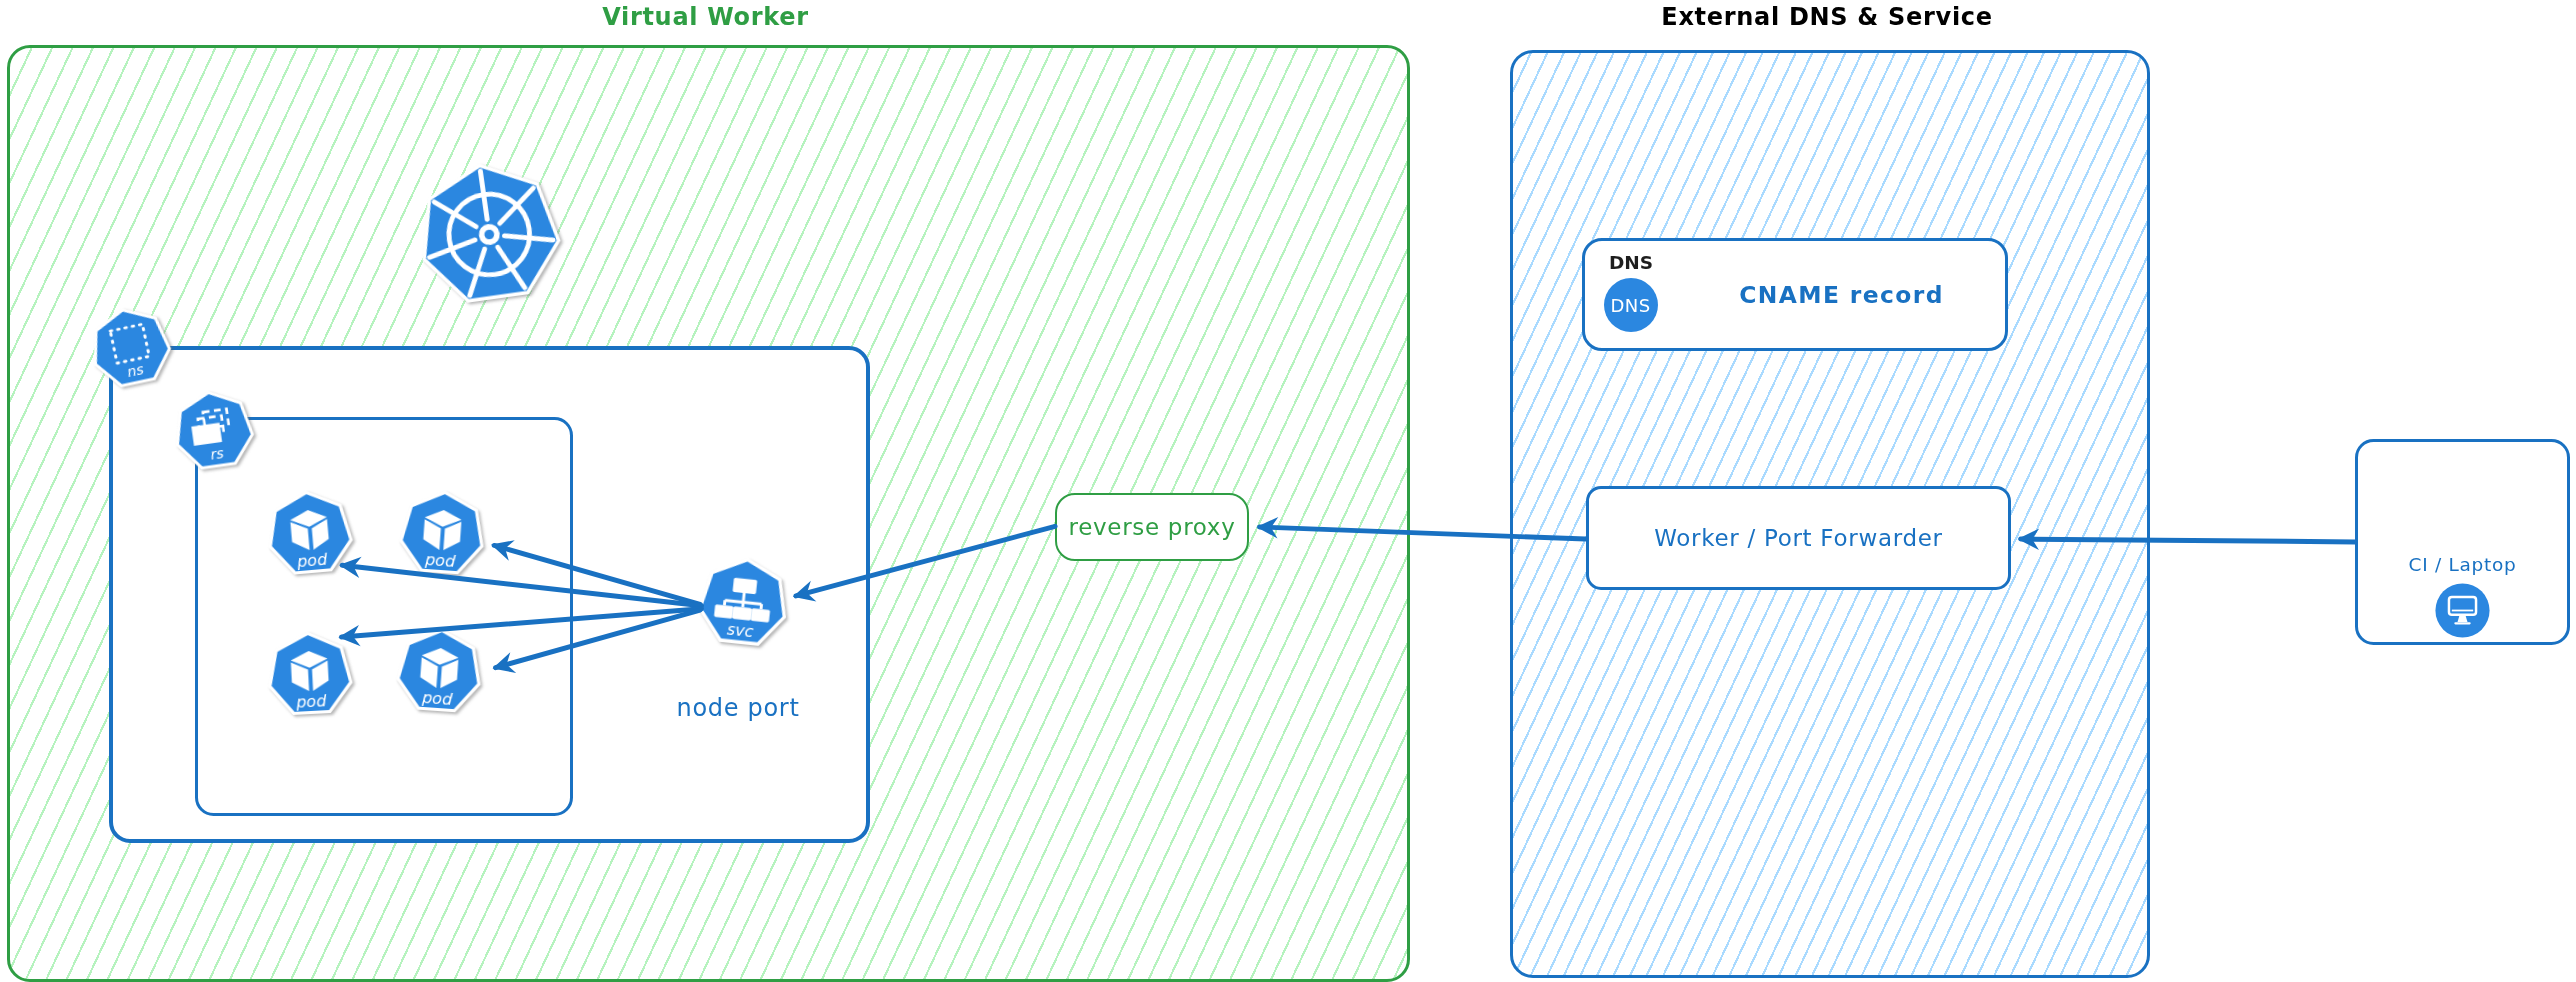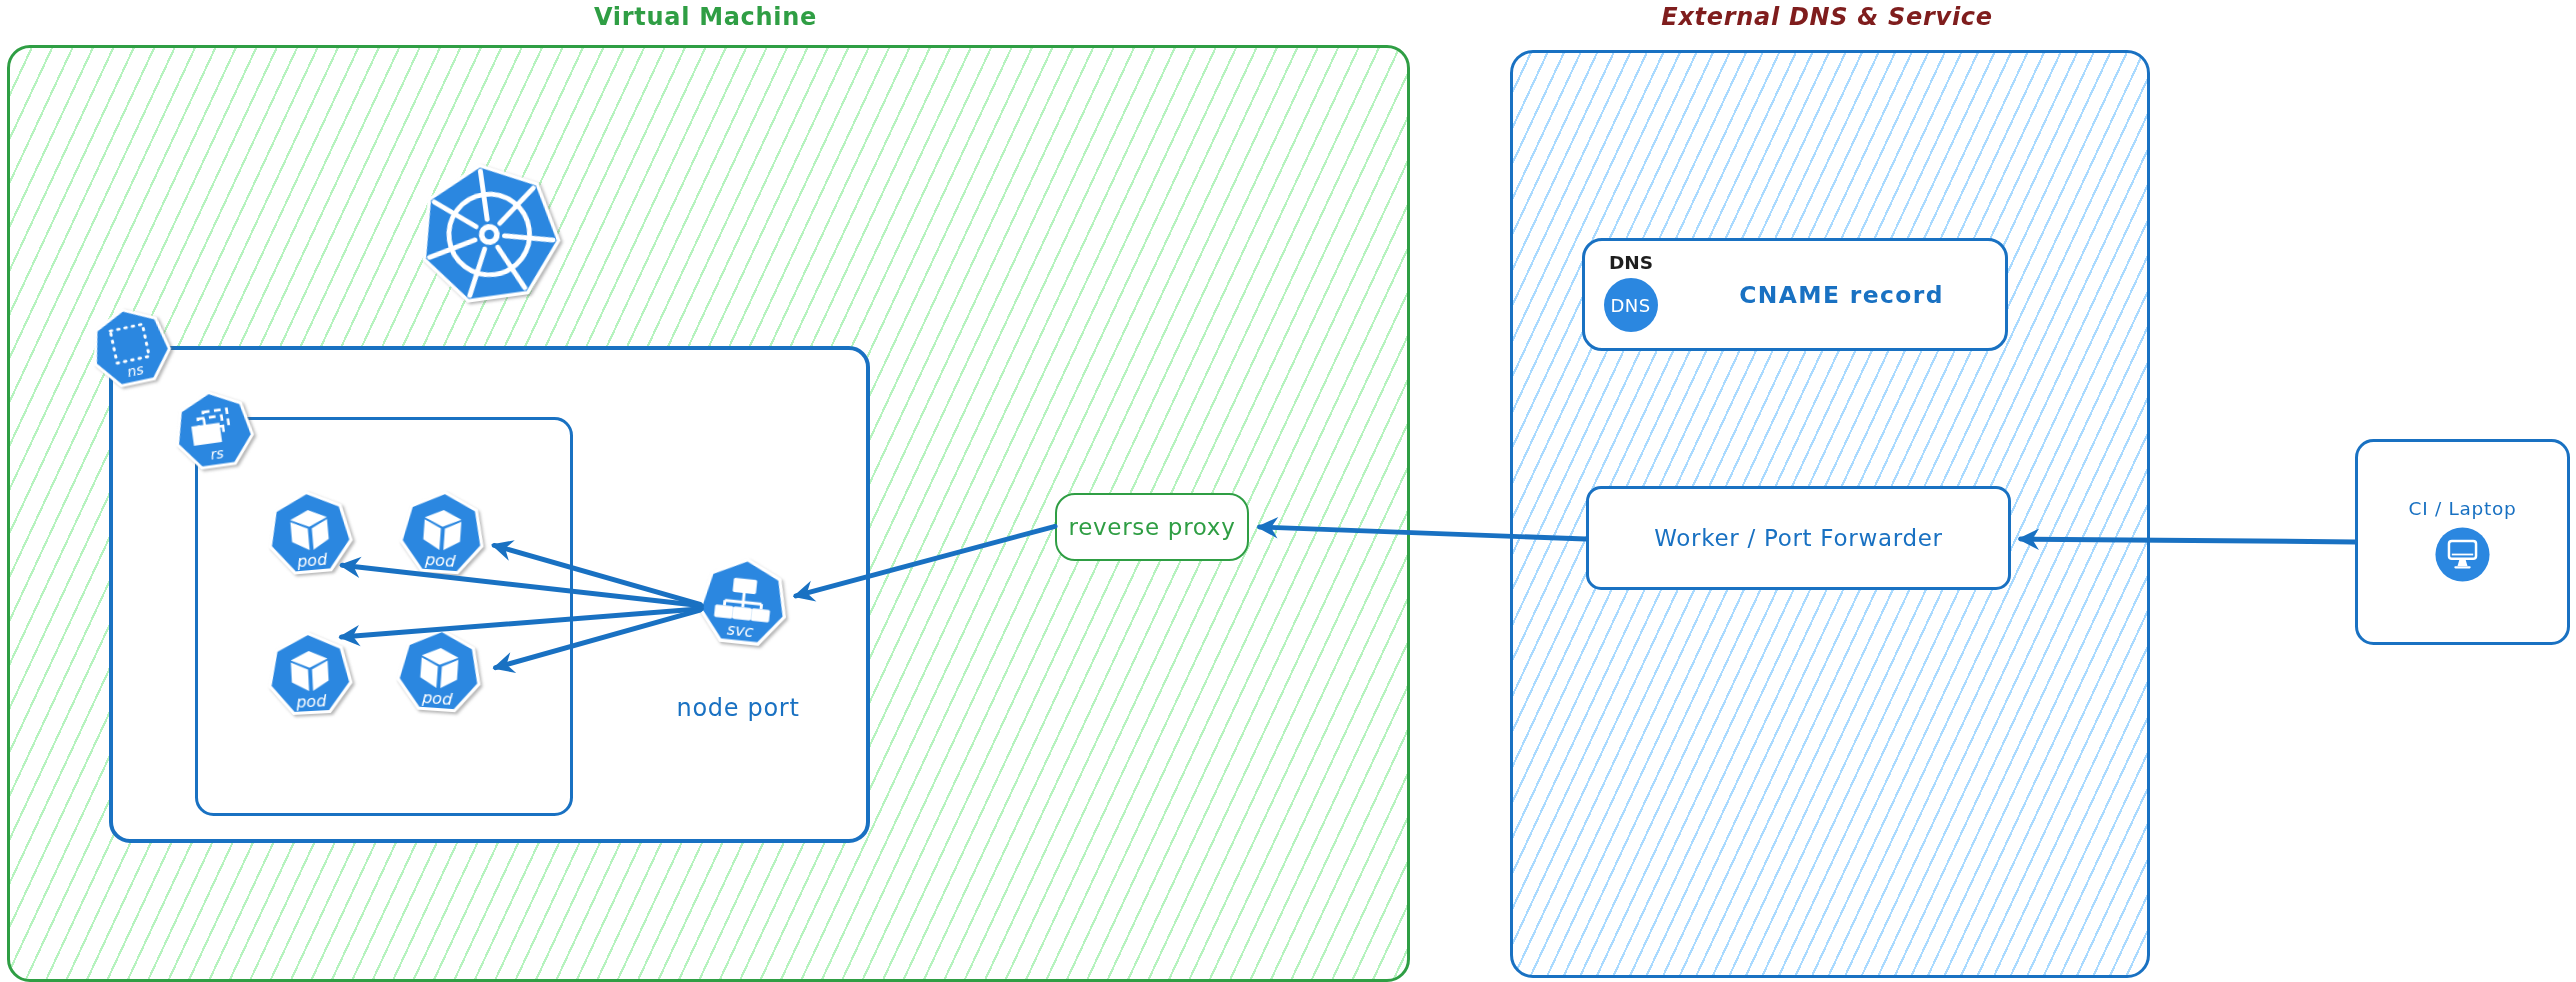--- a/index.html
+++ b/index.html
@@ -5,21 +5,21 @@
   html,body{margin:0;padding:0;background:#ffffff;}
   body{width:2576px;height:983px;position:relative;overflow:hidden;
        font-family:"DejaVu Sans", sans-serif;}
 
   .abs{position:absolute;}
 
   
   .group-title{position:absolute;text-align:center;font-size:24px;font-weight:600;
                letter-spacing:0.7px;}
   .title-green{color:#2f9e44;}
-  .title-blue{color:#7f1d1d;font-style:italic;}
+  .title-blue{color:#000000;}
 
   
   .vm-box{left:7px;top:45px;width:1397px;height:931px;
           border:3.6px solid #2f9e44;border-radius:23px;
           background:repeating-linear-gradient(115deg,rgba(178,242,187,.95) 0 2.1px,transparent 2.1px 18.5px);}
   .ext-box{left:1510px;top:50px;width:634px;height:922px;
            border:3.6px solid #1971c2;border-radius:23px;
            background:repeating-linear-gradient(115deg,rgba(165,216,255,.95) 0 2.1px,transparent 2.1px 15px);}
 
   
@@ -33,21 +33,21 @@
           display:flex;align-items:center;justify-content:center;}
   .rp-box span{color:#2f9e44;font-size:23px;letter-spacing:0.7px;}
   .dns-card{left:1582px;top:194px;width:420px;height:107px;
             border:3.6px solid #1971c2;border-radius:20px;margin-top:44px;}
   .worker-box{left:1586px;top:486px;width:419px;height:98px;
               border:3.6px solid #1971c2;border-radius:15px;
               display:flex;align-items:center;justify-content:center;}
   .worker-box span{color:#1971c2;font-size:23px;letter-spacing:0.7px;}
   .ci-box{left:2355px;top:439px;width:209px;height:200px;
           border:3.6px solid #1971c2;border-radius:18.5px;
-          display:flex;flex-direction:column;align-items:center;justify-content:center;gap:7px;}
+          display:flex;flex-direction:column;align-items:center;justify-content:flex-end;gap:7px;}
   .ci-box .ci-label{color:#1971c2;font-size:18.5px;letter-spacing:0.7px;}
 
   
   .dns-tag{position:absolute;left:24px;top:11.4px;color:#1e1e1e;font-size:18.5px;font-weight:600;}
   .dns-circle{position:absolute;left:18.5px;top:37px;width:54px;height:54px;border-radius:50%;
               background:#2b87e0;display:flex;align-items:center;justify-content:center;}
   .dns-circle span{color:#fff;font-size:18px;font-weight:500;letter-spacing:0.4px;}
   .dns-record{position:absolute;left:114px;right:21px;top:40px;text-align:center;
               color:#1971c2;font-size:23.4px;font-weight:600;letter-spacing:1.4px;}
 
@@ -63,21 +63,21 @@
   .rot-p4{transform:rotate(4deg);}
   .rot-p6{transform:rotate(6deg);}
   .rot-m3{transform:rotate(-3deg);}
 
   
   .arrows{position:absolute;left:0;top:0;pointer-events:none;}
 </style>
 </head>
 <body>
 
-<div class="group-title title-green" style="left:7px;top:2.8px;width:1397px;">Virtual Machine</div>
+<div class="group-title title-green" style="left:7px;top:2.8px;width:1397px;">Virtual Worker</div>
 <div class="group-title title-blue" style="left:1510px;top:2.8px;width:634px;">External DNS &amp; Service</div>
 
 <div class="abs vm-box"></div>
 <div class="abs ext-box"></div>
 
 <div class="white-box ns-box"></div>
 <div class="white-box rs-box"></div>
 
 <div class="icon rot-m8" style="left:413px;top:158px;">
   <svg width="153" height="153" viewBox="0 0 220 220">

